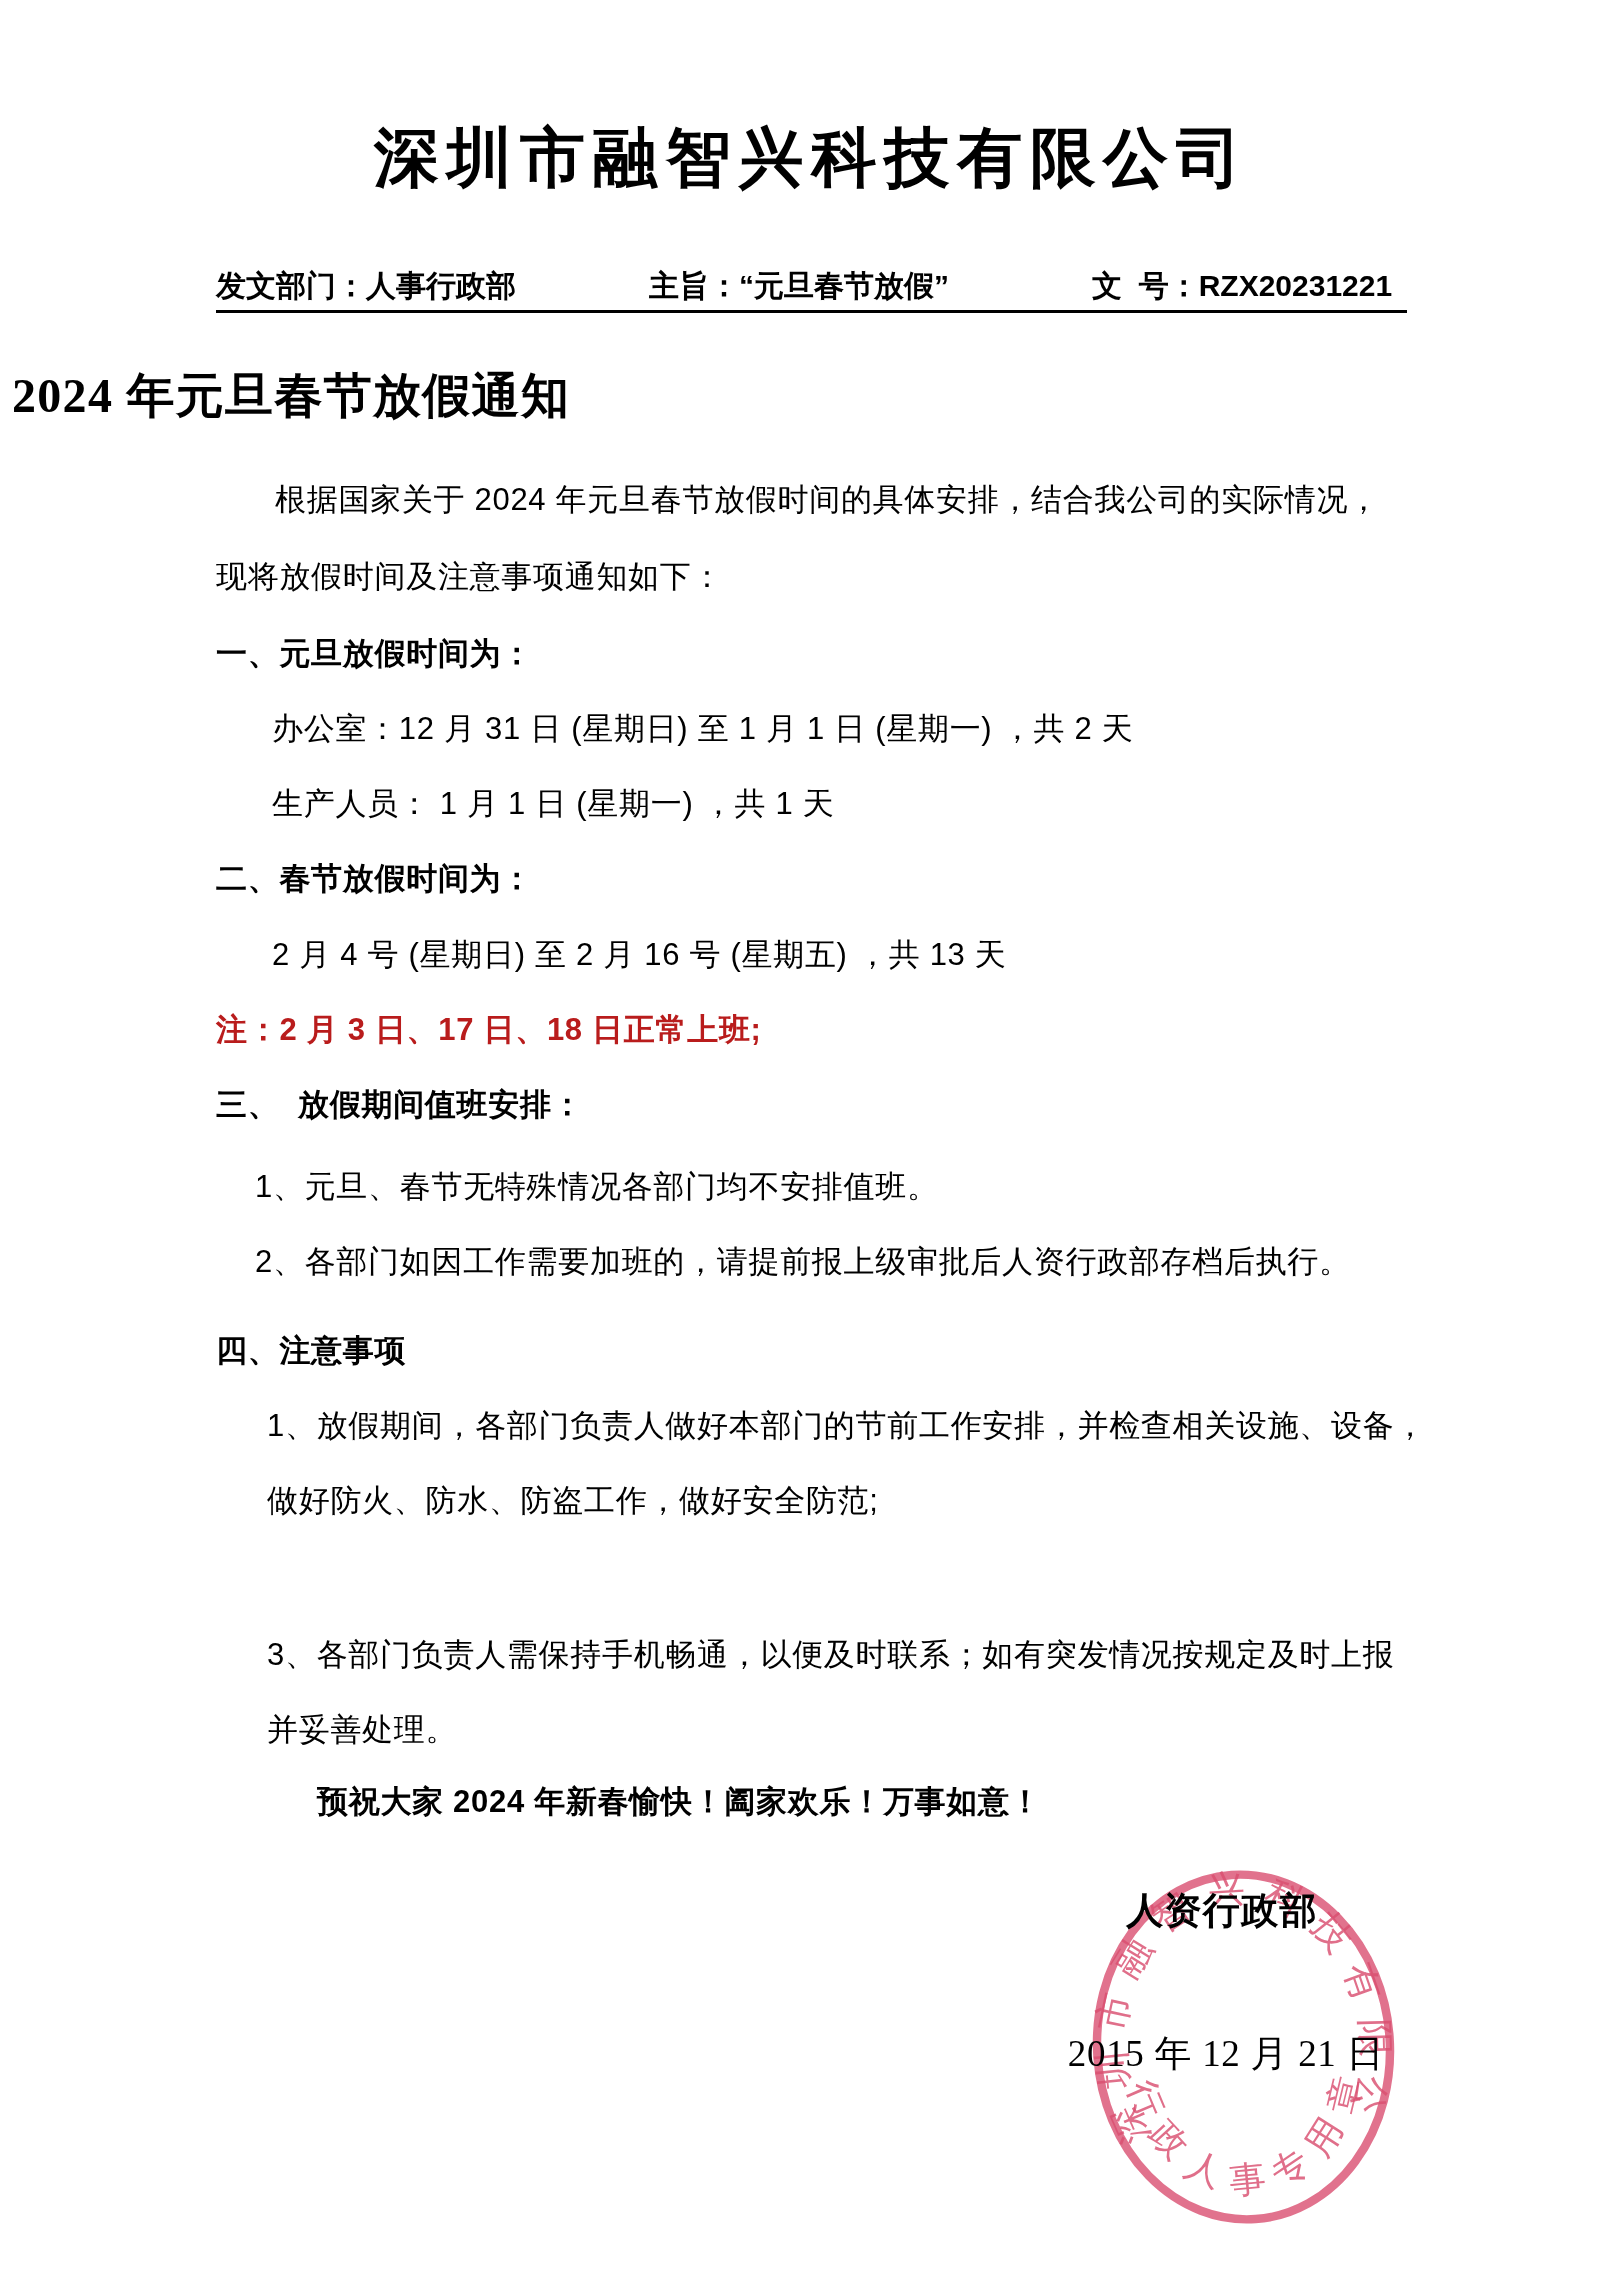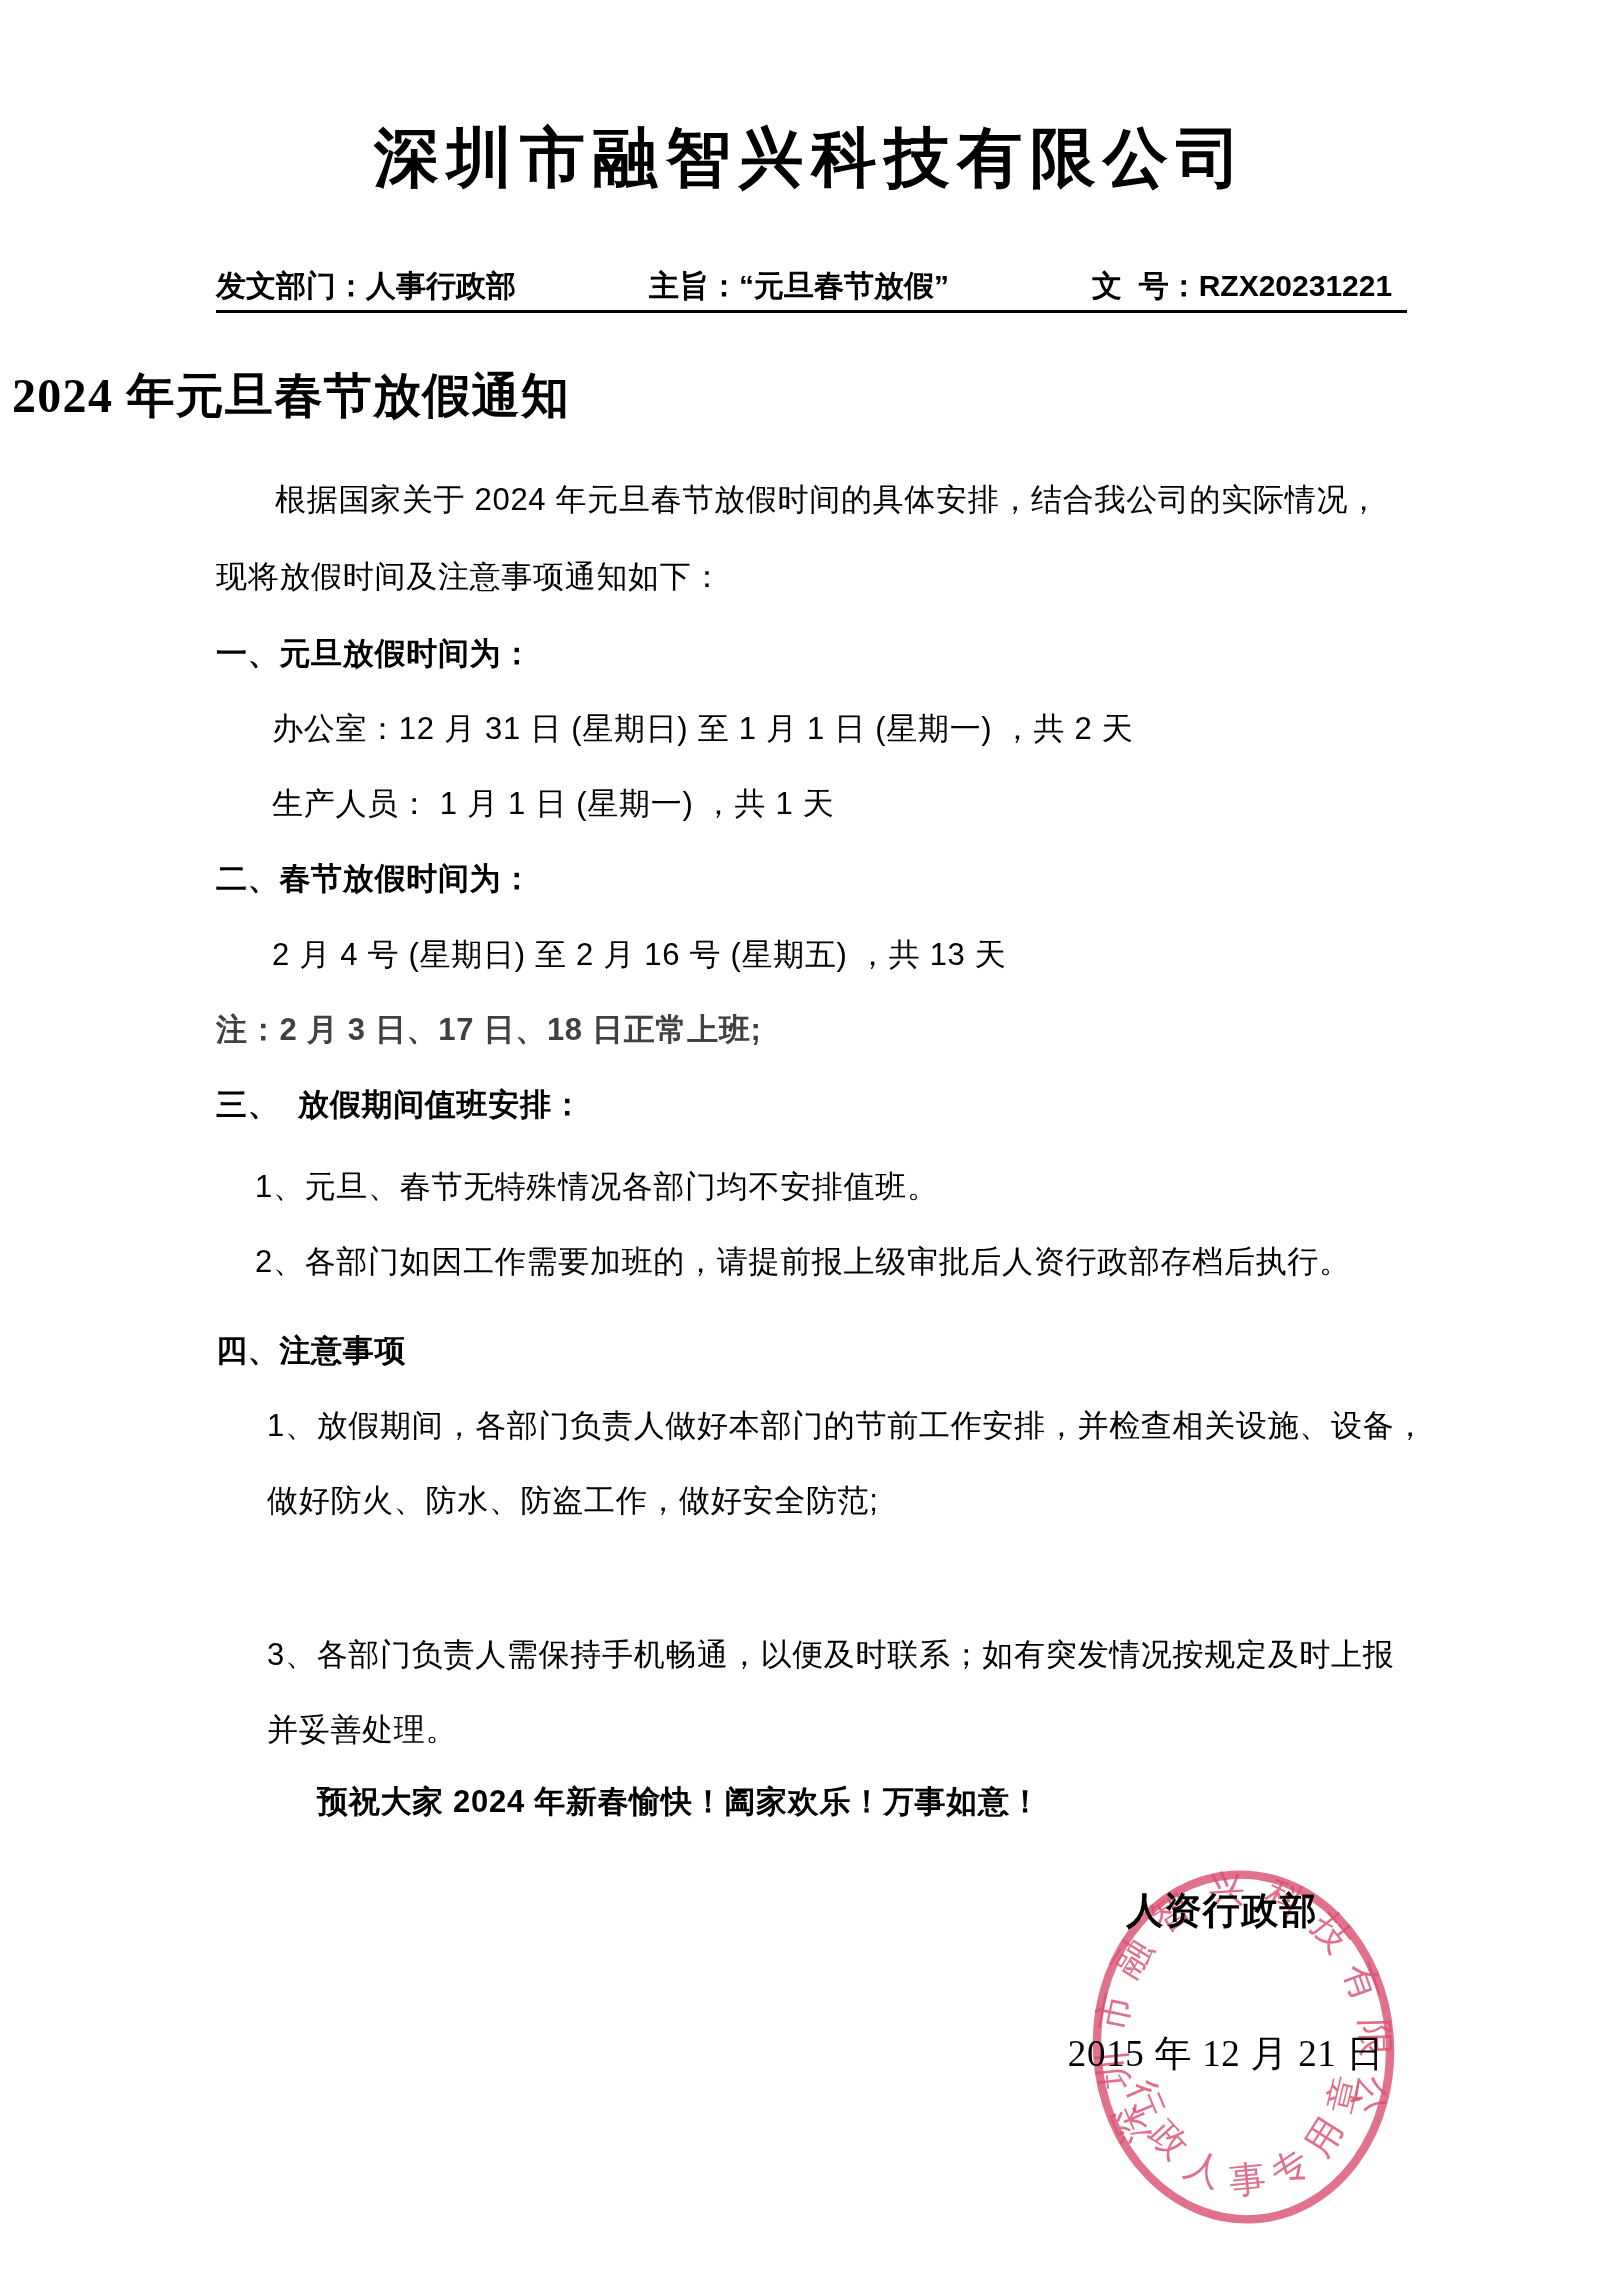--- a/index.html
+++ b/index.html
@@ -40,21 +40,21 @@
   .line{
     position:absolute;left:0;
     font-size:31px;line-height:38px;letter-spacing:0.7px;white-space:pre;
   }
   .line.para{left:59px;}
   .line.sub{left:56px;text-align:center;}
   .line.item{left:39px;}
   .line.item4{left:51px;}
   .line.closing{left:101px;font-weight:bold;}
   .line.heading{font-weight:bold;}
-  .line.note{font-weight:bold;color:#404040;}
+  .line.note{font-weight:bold;color:#b91c1c;}
   .stamp-area{position:absolute;left:0;top:0;width:1623px;height:2295px;pointer-events:none;}
   .stamp{
     position:absolute;left:1088px;top:1865px;
     transform:rotate(-4deg);transform-origin:50% 50%;
   }
   .stamp-ring{fill:none;stroke:#d94f70;stroke-width:13px;stroke-opacity:0.8;}
   .stamp-text{
     fill:#d94f70;fill-opacity:0.82;
     font-family:"Liberation Serif","DejaVu Serif",serif;
   }

